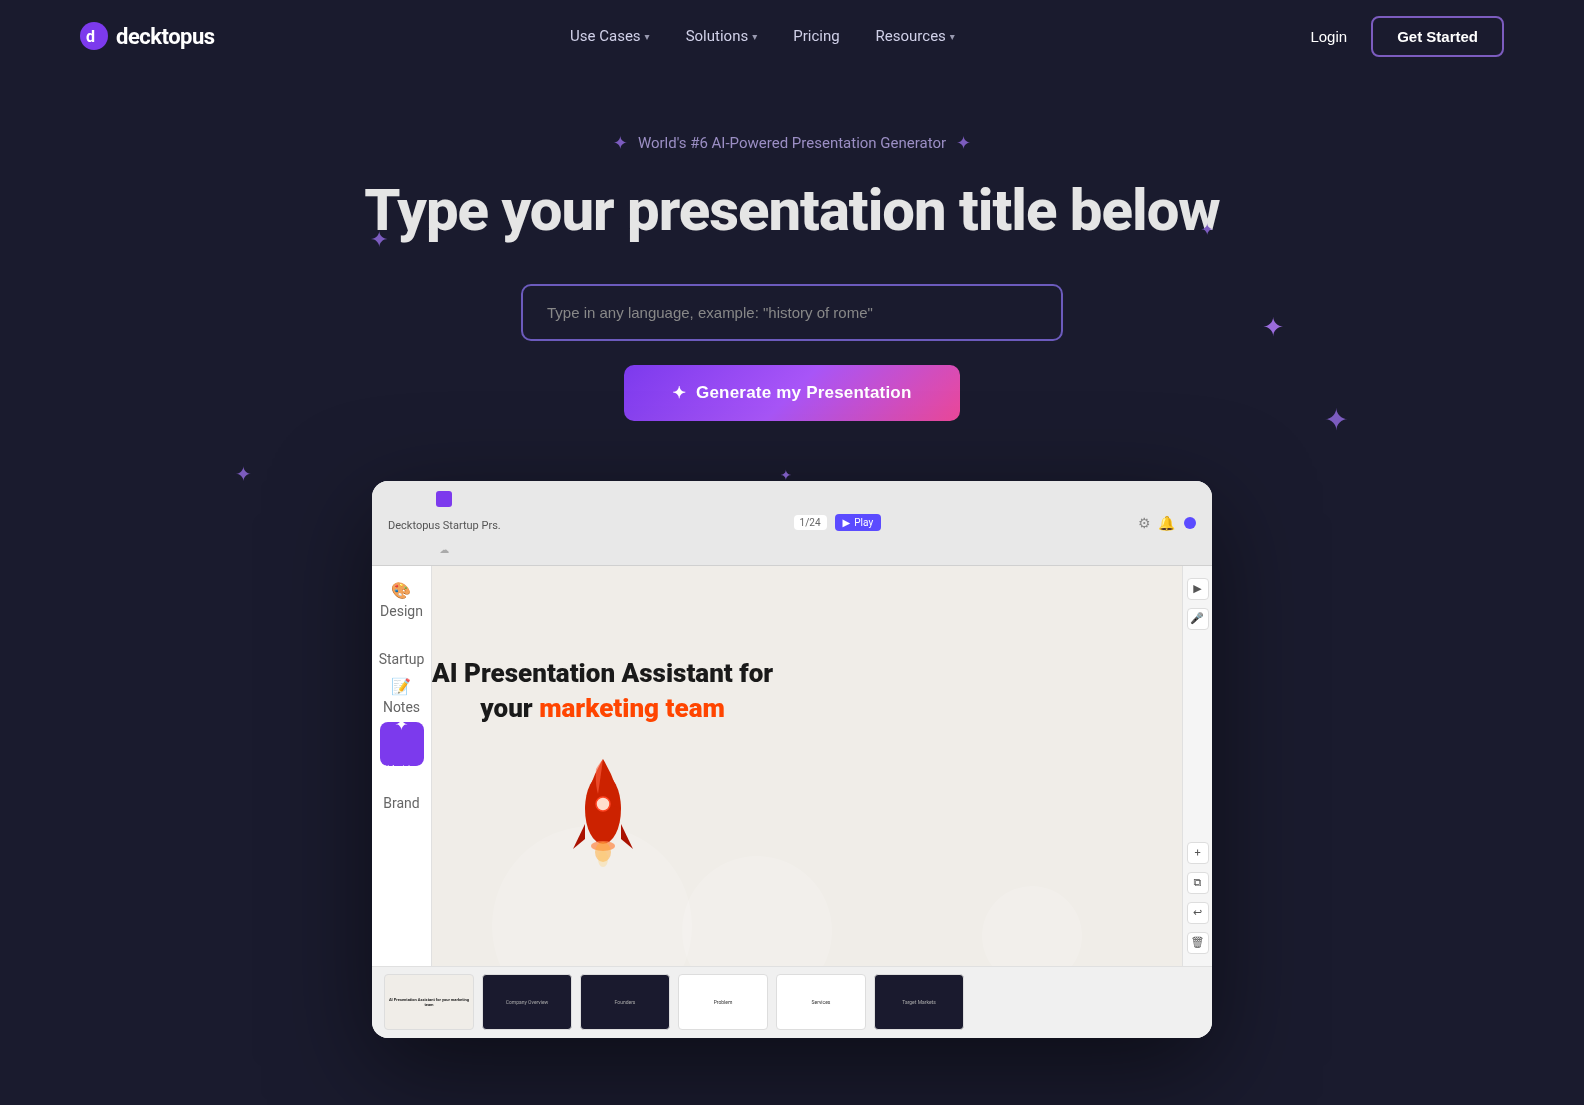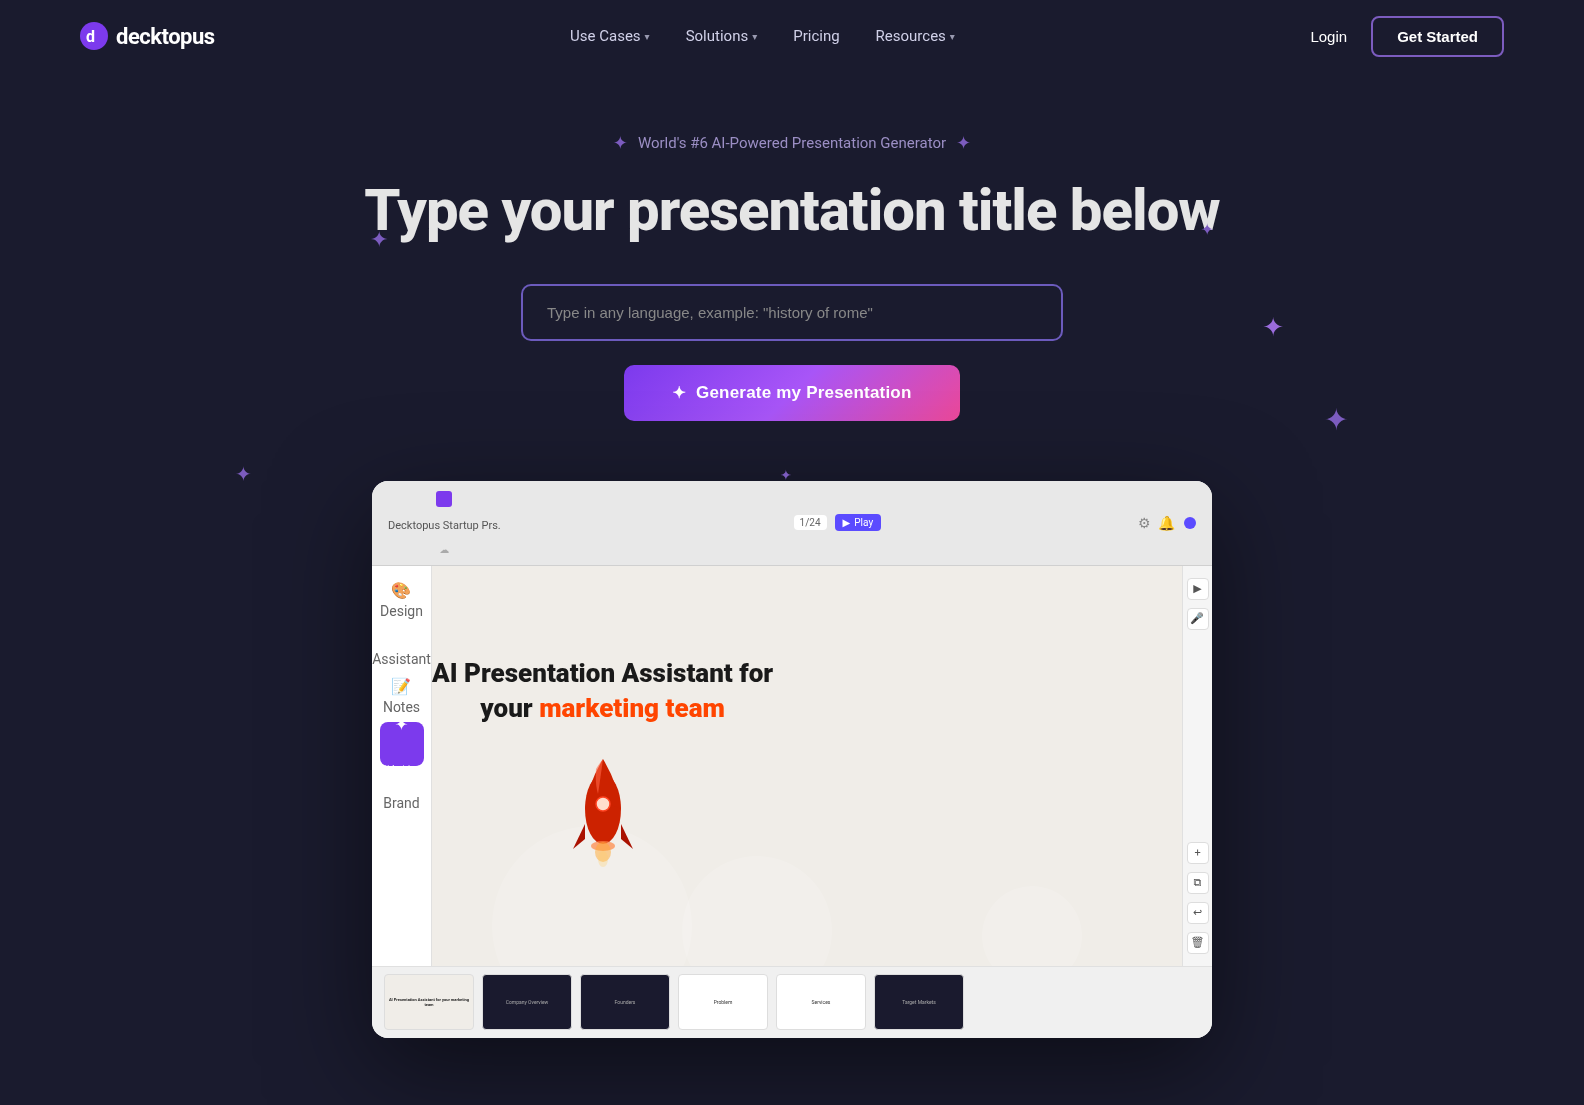--- a/index.html
+++ b/index.html
@@ -530,21 +530,21 @@
 
     <div class="app-body">
 
       <div class="app-sidebar">
         <div class="sidebar-item-icon">
           <div class="sidebar-icon-shape">🎨</div>
           <span class="sidebar-label">Design</span>
         </div>
         <div class="sidebar-item-icon">
           <div class="sidebar-icon-shape">⊞</div>
-          <span class="sidebar-label">Assistant</span>
+          <span class="sidebar-label">Startup</span>
         </div>
         <div class="sidebar-item-icon">
           <div class="sidebar-icon-shape">📝</div>
           <span class="sidebar-label">Notes</span>
         </div>
         <div class="sidebar-item-icon sidebar-ai">
           <div class="sidebar-icon-shape" style="color:#fff;">✦</div>
           <span class="sidebar-label" style="color:#fff;font-size:7px;">AI Assistant</span>
         </div>
         <div class="sidebar-item-icon">

